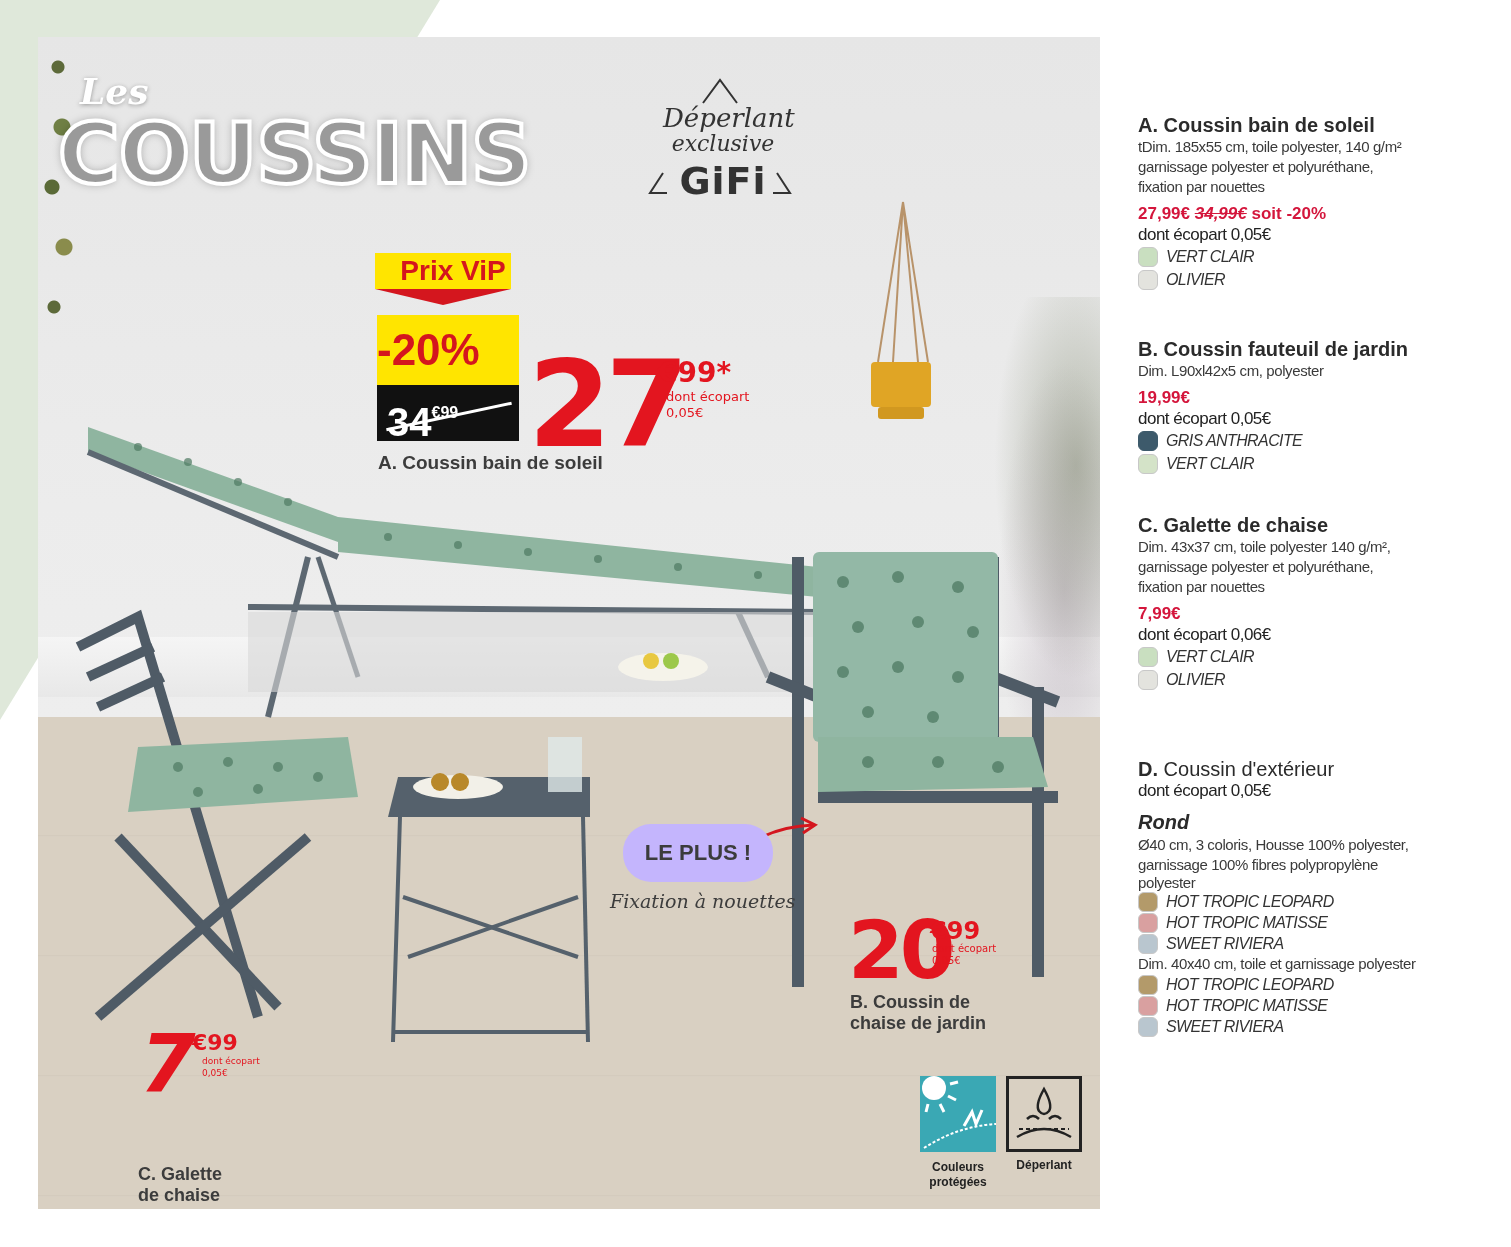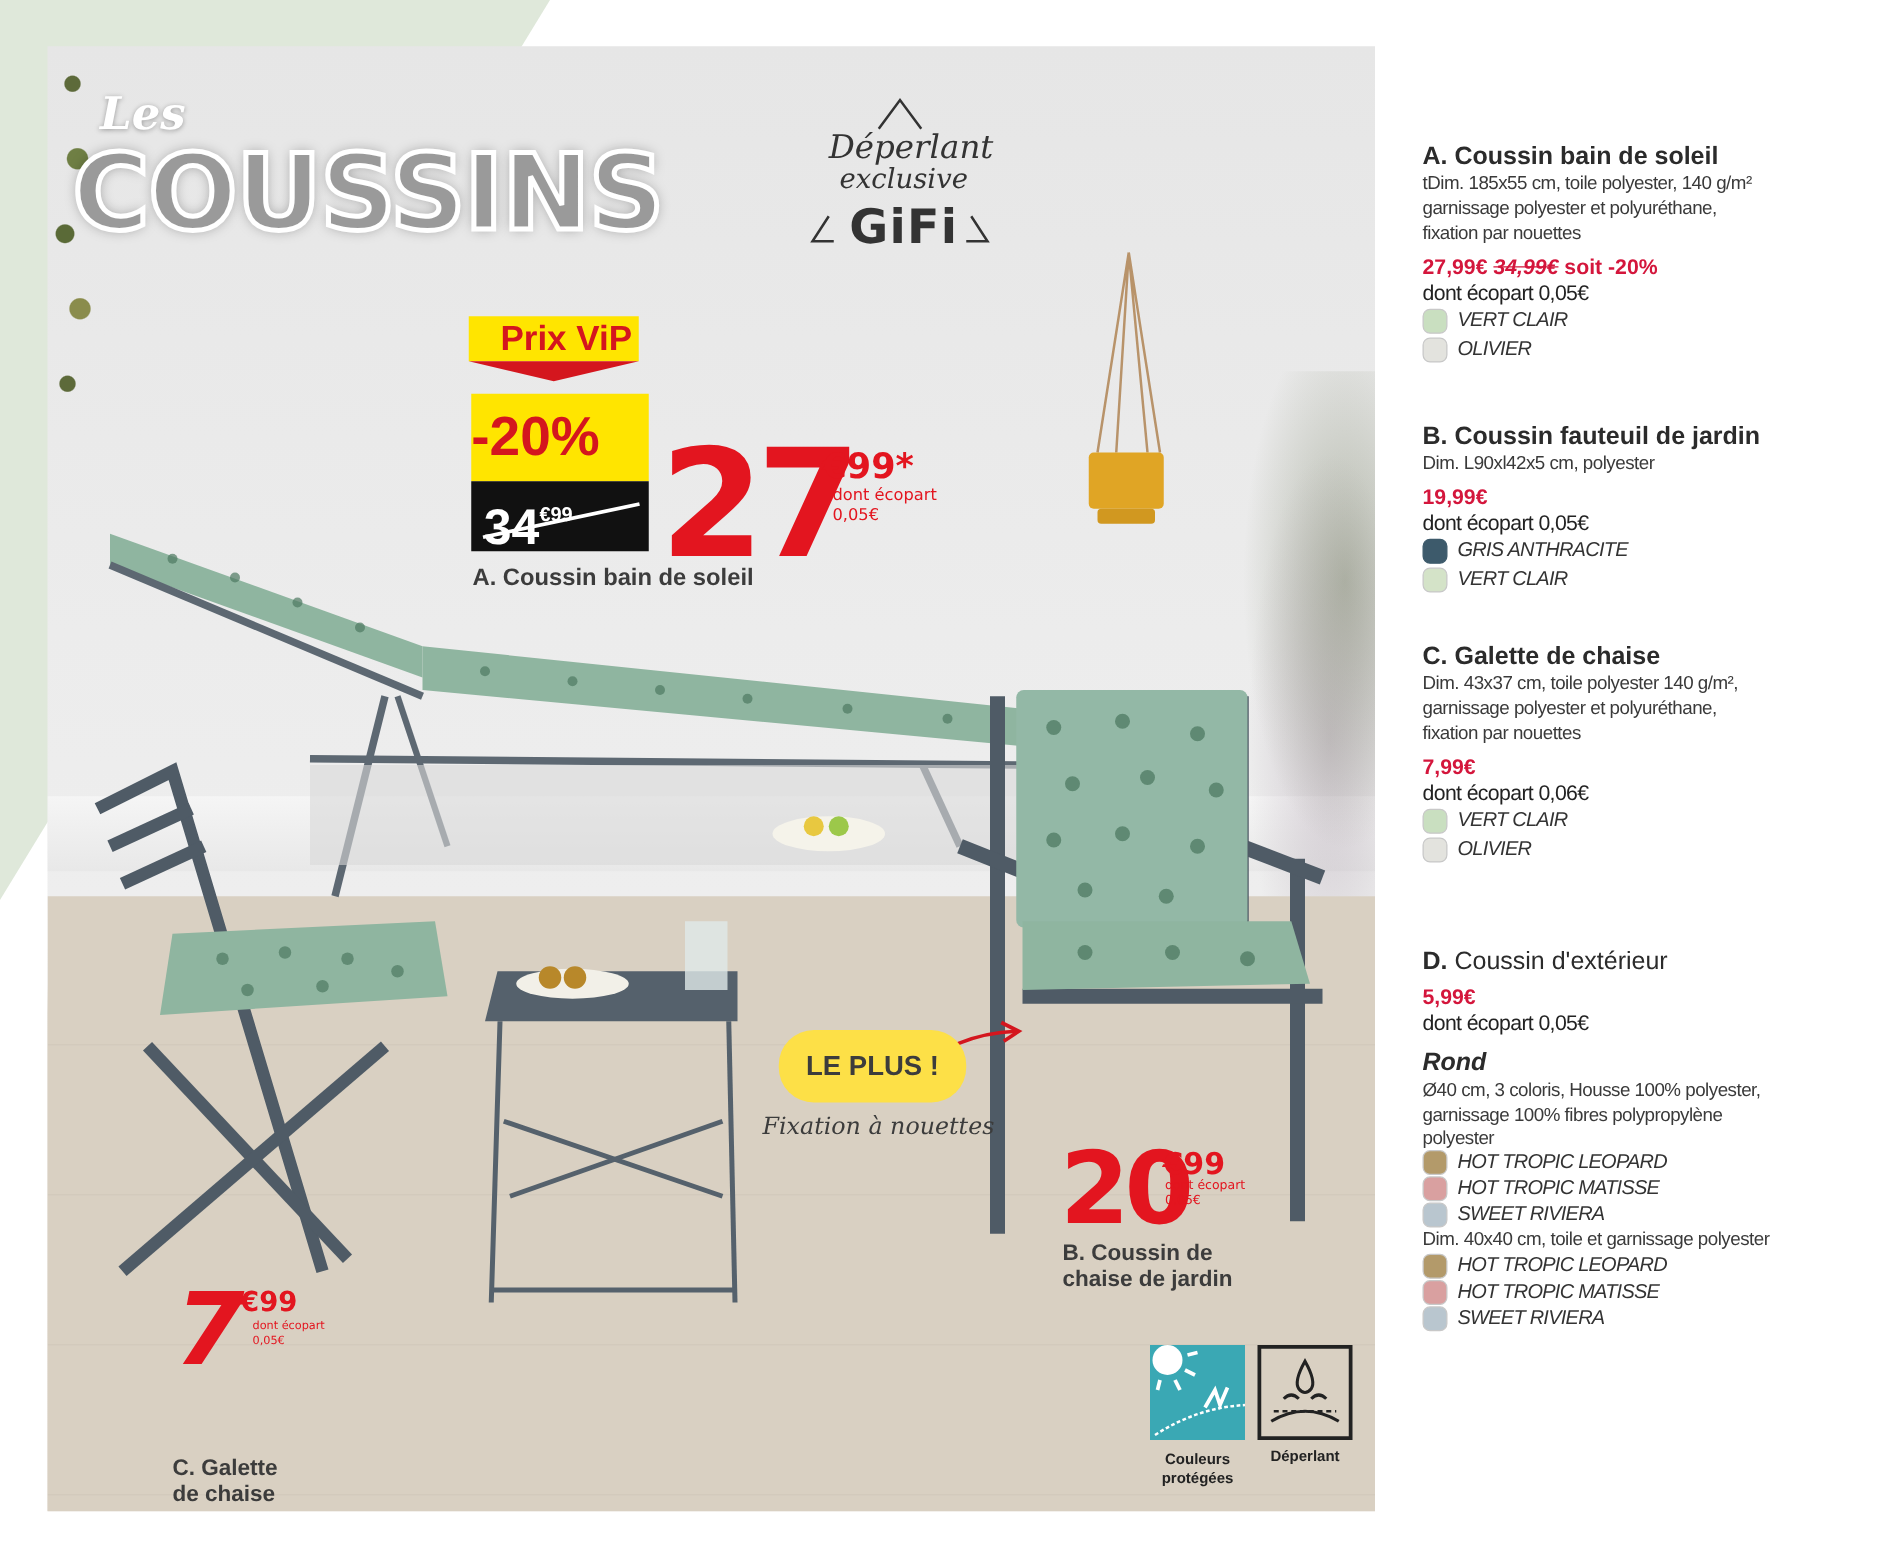--- a/index.html
+++ b/index.html
@@ -61,21 +61,21 @@
   .old { position:absolute; left:377px; top:385px; width:142px; height:56px; background:#111;
     color:#fff; font-weight:bold; font-size:40px; padding-left:10px; line-height:56px; }
   .old sup { font-size:16px; vertical-align: 18px; }
   .old .strike { position:absolute; left:8px; top:30px; width:128px; height:3px; background:#fff; transform:rotate(-12deg); }
   .big-price { position:absolute; font-weight:bold; color:#e3151f; font-family:"DejaVu Sans", sans-serif; }
   .bp-int { position:absolute; font-size:120px; line-height:1; letter-spacing:-6px; }
   .bp-dec { position:absolute; font-size:28px; line-height:1;text-align:right; }
   .bp-eco { position:absolute; font-size:13px; line-height:15px; font-weight:normal; color:#e3151f; }
   .label-dark { position:absolute; color:#3c3c3c; font-weight:bold; }
 
-  .leplus { position:absolute; left:623px; top:824px; width:150px; height:58px; background:#fde047;
+  .leplus { position:absolute; left:623px; top:824px; width:150px; height:58px; background:#c4b5fd;
     border-radius:28px; color:#3c3c3c; font-weight:bold; font-size:22px; text-align:center; line-height:58px; }
   .fixation { position:absolute; left:610px; top:890px; font-family:"DejaVu Serif", serif; font-style:italic;
     font-size:19px; color:#3c3c3c; }
 
   .icon-box { position:absolute; width:76px; height:76px; }
   .icon-label { position:absolute; font-weight:bold; font-size:12px; color:#222; text-align:center; line-height:15px; }
   .prod { position:absolute; left:1138px; width:360px; }
   .prod-title { font-size:20px; font-weight:bold; color:#2b2b2b; line-height:24px; white-space:nowrap; }
   .prod-desc { font-size:15px; color:#3a3a3a; line-height:20px; font-family:"Liberation Sans", sans-serif; letter-spacing:-0.4px; transform-origin:left; }
   .prod-price { font-size:17px; font-weight:bold; color:#d4163c; line-height:22px; margin-top:6px; }
@@ -326,21 +326,20 @@
       <span class="swatch-label">VERT CLAIR</span>
     </div>
   <div class="swatch-row">
       <span class="swatch" style="background:#e3e3de"></span>
       <span class="swatch-label">OLIVIER</span>
     </div>
 </div>
 
 <div class="prod" style="top:757px;">
   <div class="prod-title"><span>D.</span> <span style="font-weight:normal">Coussin d'extérieur</span></div>
-  <div class="prod-price">5,99€</div>
   <div class="prod-eco">dont écopart 0,05€</div>
 
   <div class="sub-title">Rond</div>
   <div class="prod-desc">Ø40 cm, 3 coloris, Housse 100% polyester,</div>
   <div class="prod-desc">garnissage 100% fibres polypropylène</div>
   <div class="prod-desc" style="line-height:16px;">polyester</div>
   <div class="swatch-row" style="height:21px">
       <span class="swatch" style="background:#b39a6a"></span>
       <span class="swatch-label">HOT TROPIC LEOPARD</span>
     </div>

